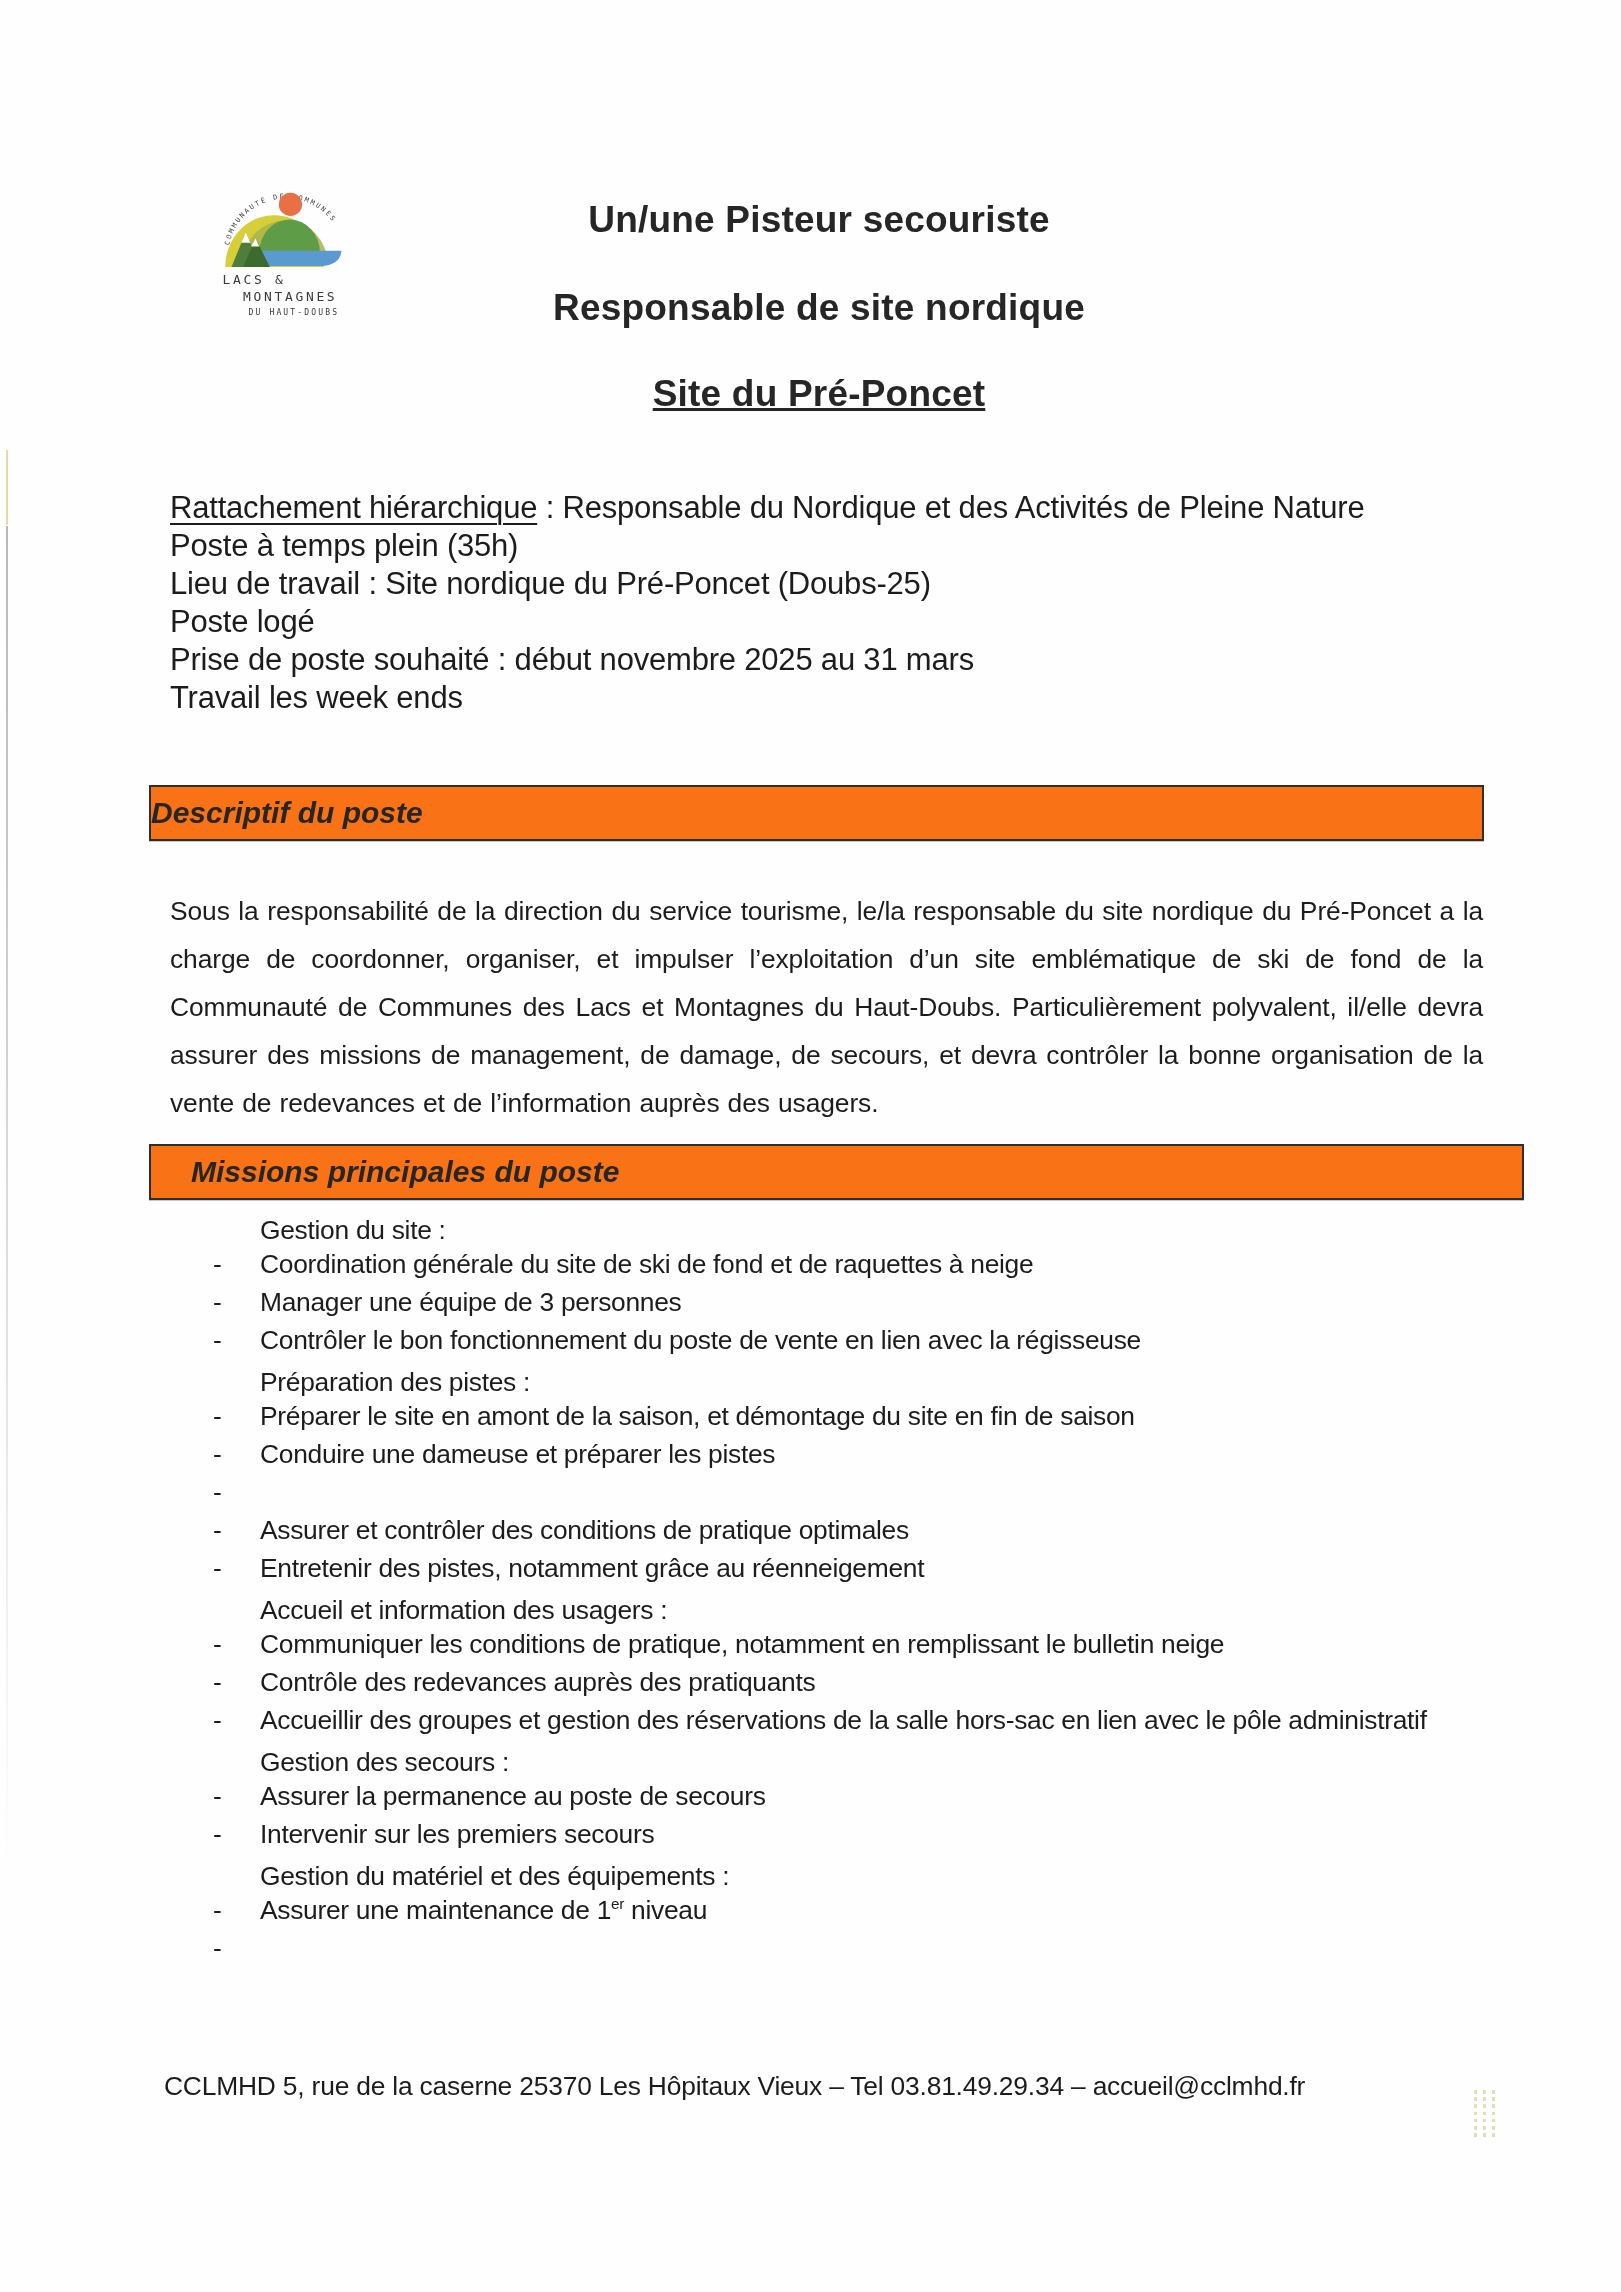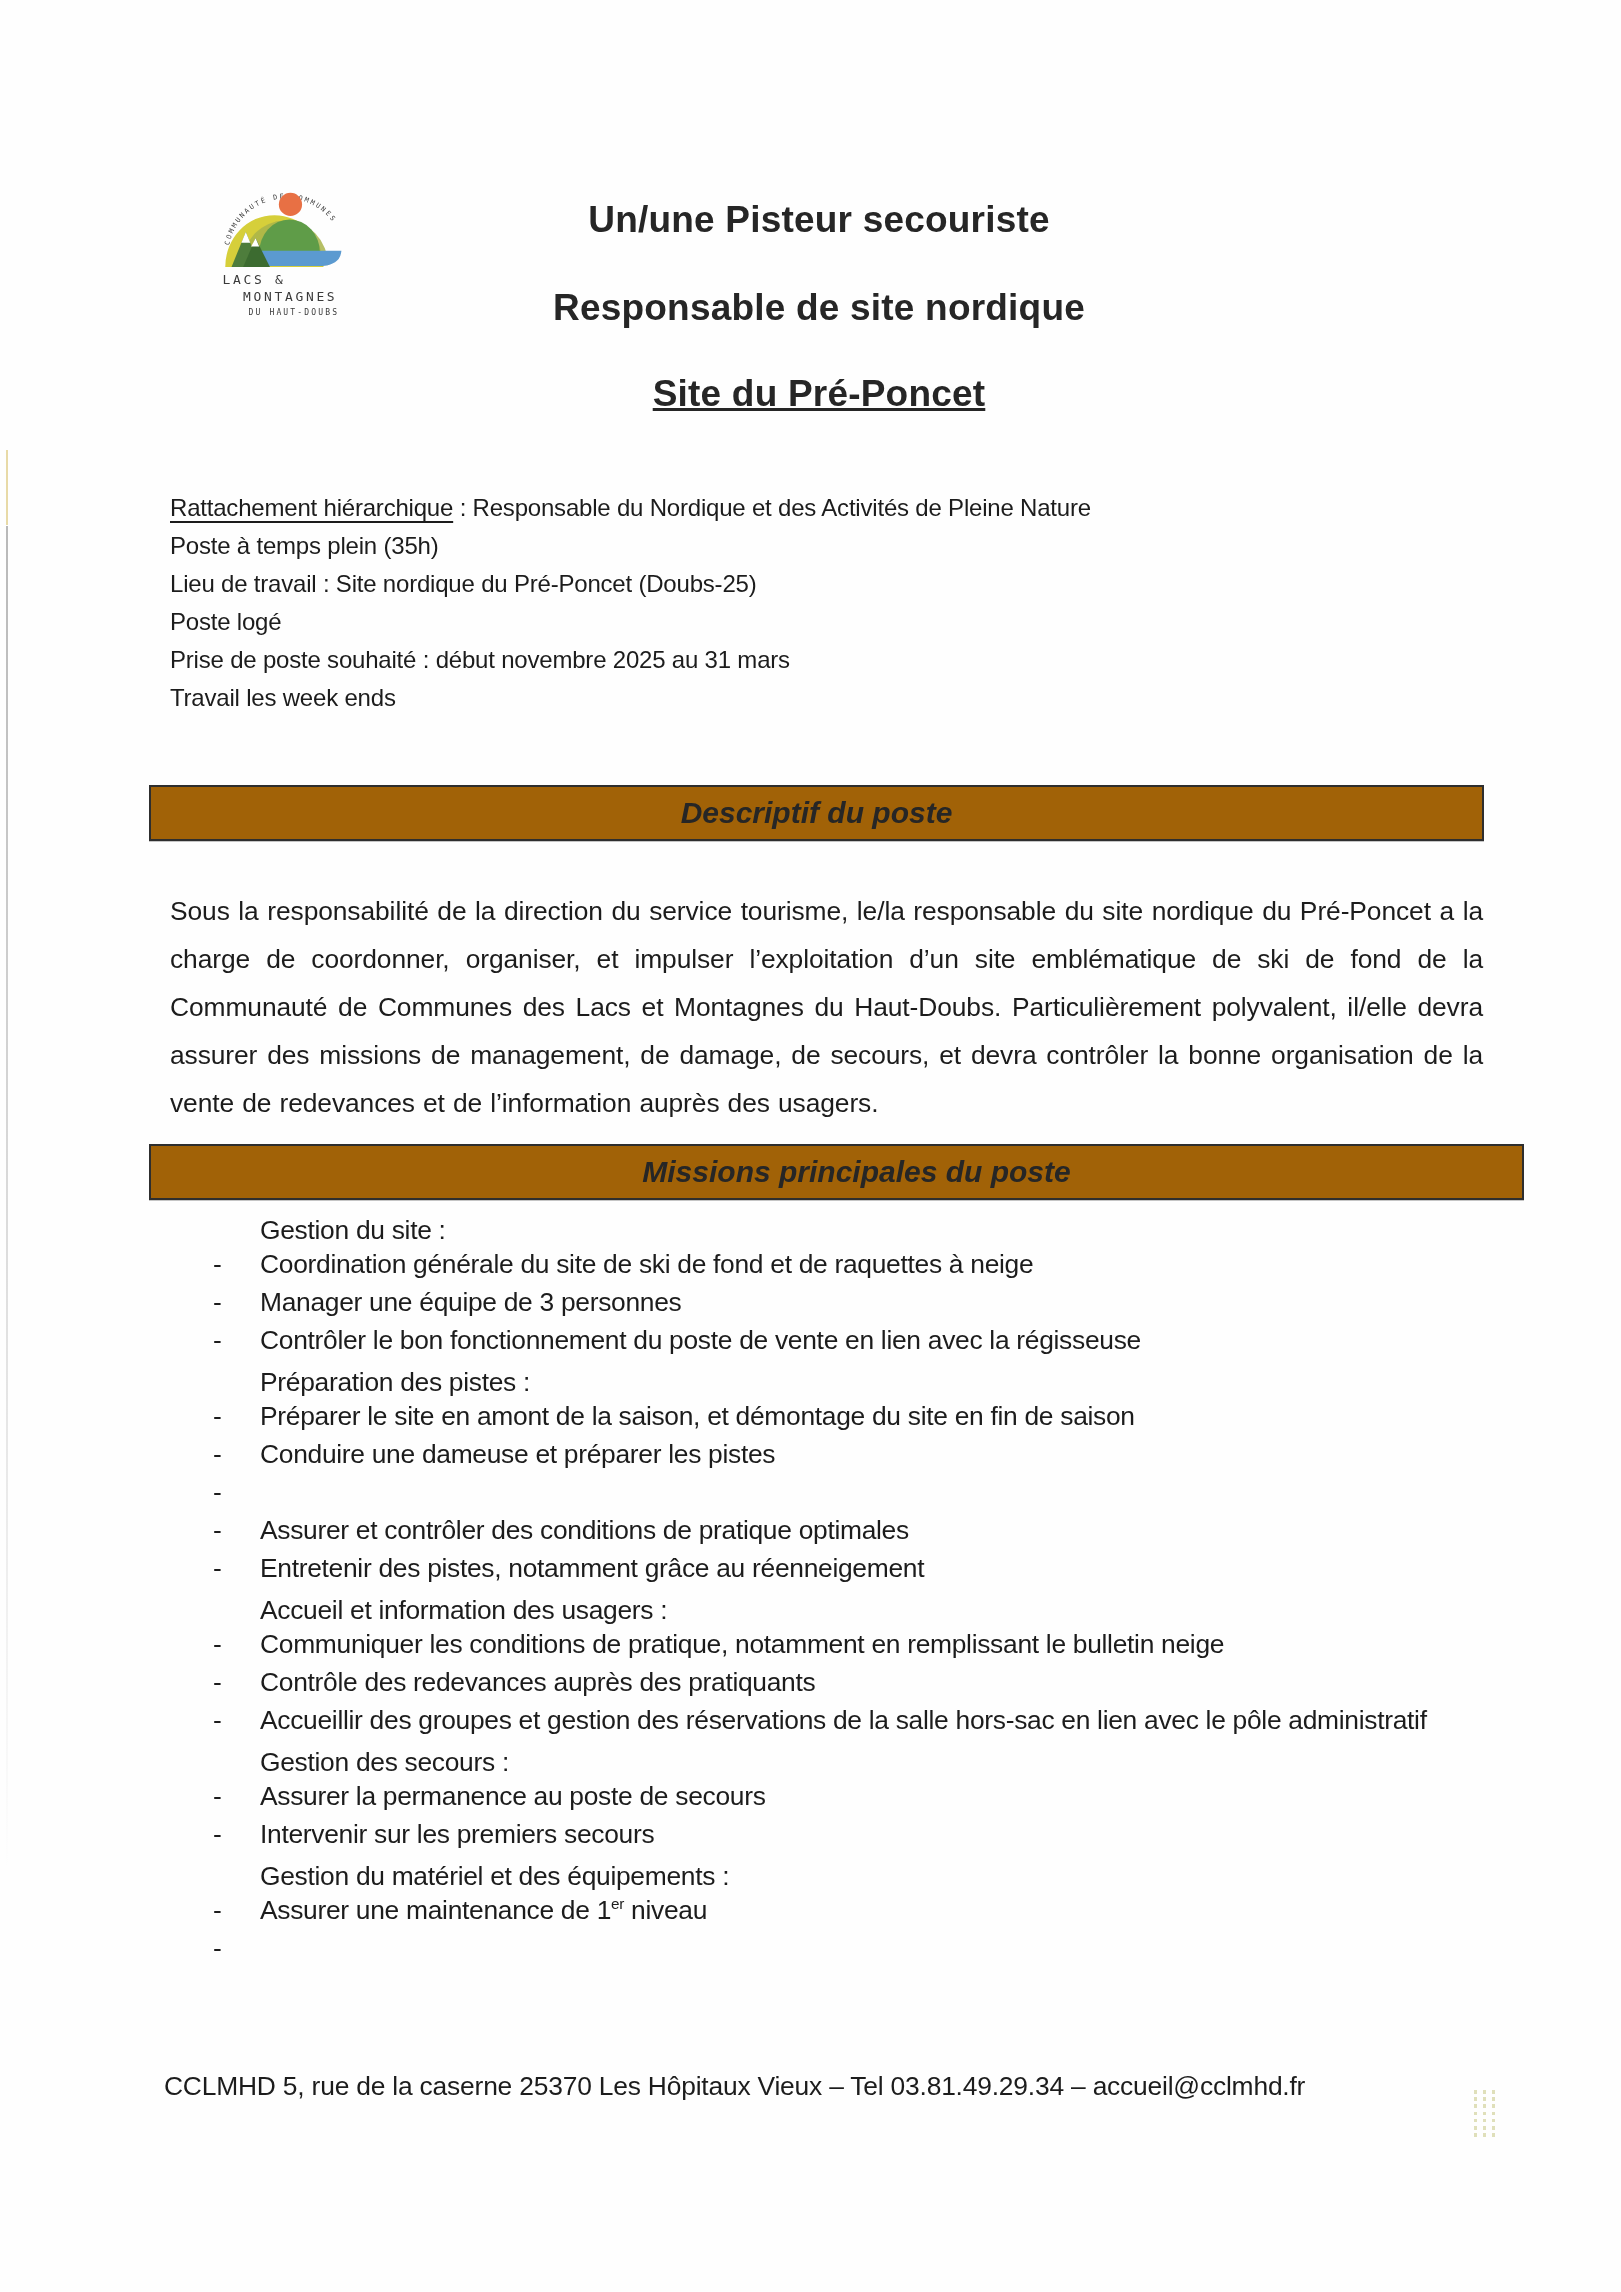--- a/index.html
+++ b/index.html
@@ -9,27 +9,27 @@
   }
   
   .logo{position:absolute;left:219px;top:164px;width:134px;height:163px;}
   
   .doc-title{
     position:absolute;left:152px;width:1334px;text-align:center;
     font-weight:700;font-size:37px;color:#262626;letter-spacing:0.2px;
   }
   .t1{top:199px;} .t2{top:287px;} .t3{top:373px;text-decoration:underline;}
   
-  .meta{position:absolute;left:170px;top:489px;font-size:24px;line-height:38px;letter-spacing:-0.2px;color:#1c1c1c;}
+  .meta{position:absolute;left:170px;top:489px;font-size:31px;line-height:38px;letter-spacing:-0.2px;color:#1c1c1c;}
   .meta .u{text-decoration:underline;text-decoration-thickness:1.8px;text-underline-offset:4.5px;}
   
   .section-box{
     position:absolute;left:149px;width:1331px;height:52px;
-    border:2.7px solid #2e2e2e;background:#a16207;
-    display:flex;align-items:center;justify-content:center;
+    border:2.7px solid #2e2e2e;background:#f97316;
+    display:flex;align-items:center;justify-content:flex-start;
     box-shadow:0 0.9px 0 rgba(0,0,0,0.25);
   }
   .section-box .bt{font-size:30px;font-weight:700;font-style:italic;color:#262626;}
   .box-desc{top:785px;} .box-missions{top:1144px;padding-left:40px;}
   
   .desc{
     position:absolute;left:170px;top:887px;width:1313px;
     font-size:26.4px;line-height:48px;text-align:justify;letter-spacing:-0.1px;
     word-spacing:0.9px;color:#1c1c1c;
   }

